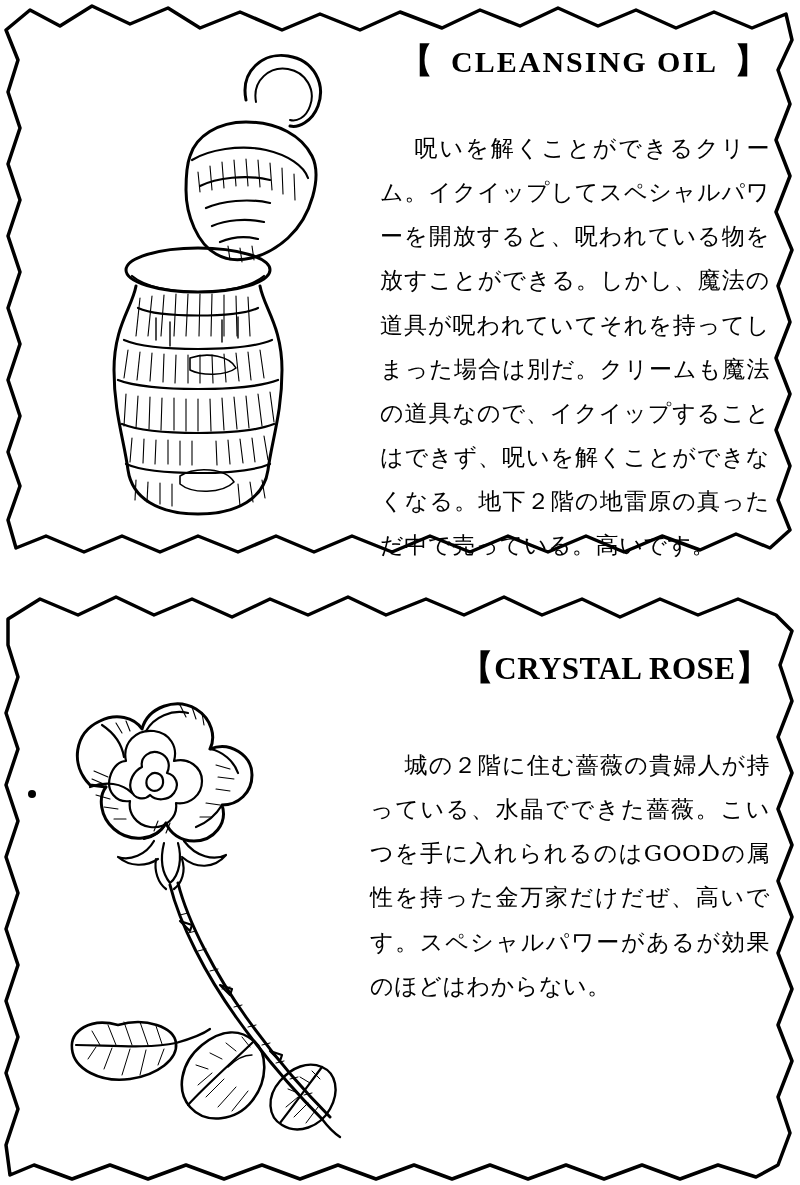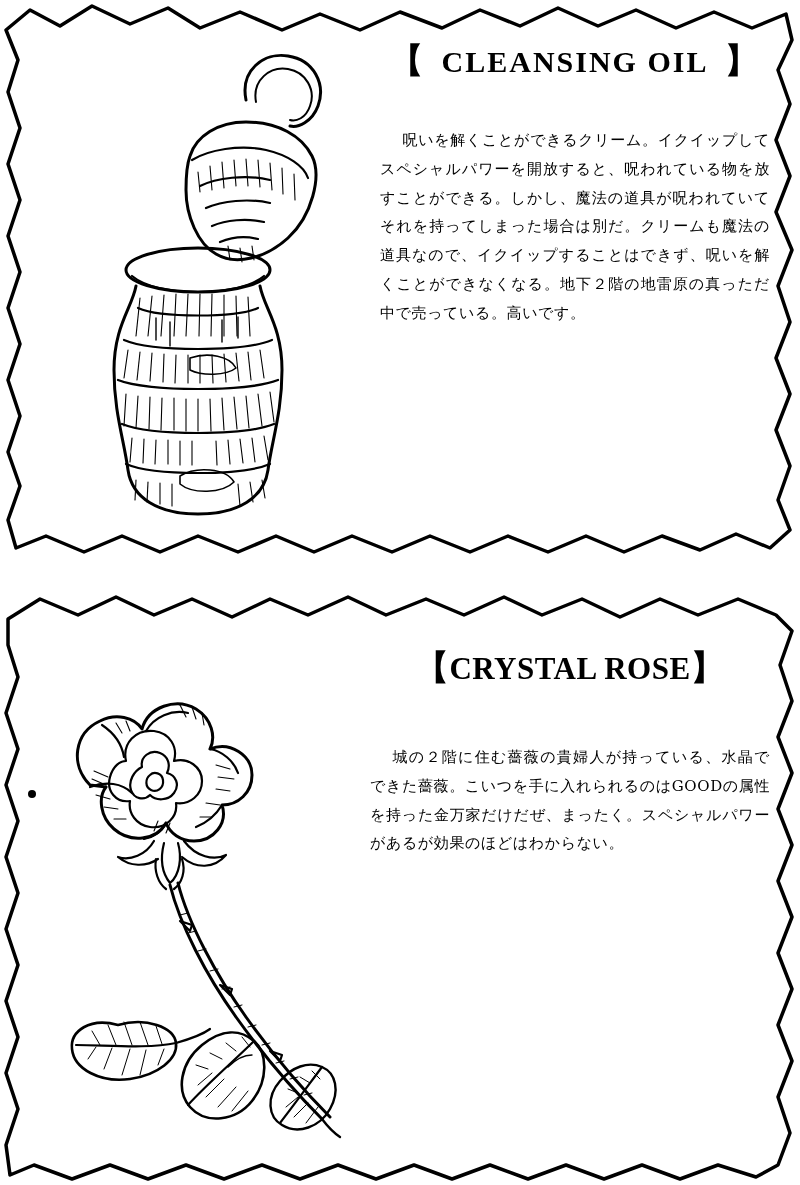--- a/index.html
+++ b/index.html
@@ -53,41 +53,41 @@
     position: absolute;
   }
   #entry-0 .entry-text { left: 380px; top: 38px;  width: 390px; }
   #entry-1 .entry-text { left: 370px; top: 60px;  width: 400px; }
 
   .entry-title {
     font-family: "Liberation Serif", serif;
     font-weight: bold;
     letter-spacing: 1px;
     white-space: nowrap;
-    text-align: center;
+    text-align: right;
   }
   #entry-0 .entry-title {
     font-size: 30px;
     letter-spacing: 2px;
   }
   #entry-1 .entry-title {
     font-size: 31px;
     letter-spacing: 0.5px;
   }
   .bracket {
     font-family: "DejaVu Sans", sans-serif;
     font-weight: bold;
   }
   #entry-0 .bracket { font-size: 34px; }
   #entry-1 .bracket { font-size: 34px; }
   #entry-0 .title-label { margin: 0 16px; }
 
   .entry-body {
     font-family: "DejaVu Serif", serif;
-    font-size: 15px;
+    font-size: 23px;
     line-height: 1.92;
     text-align: justify;
     text-justify: inter-character;
     text-indent: 1.5em;
     letter-spacing: 0.6px;
   }
   #entry-0 .entry-body { margin-top: 42px; }
   #entry-1 .entry-body { margin-top: 52px; }
 
   .dot-mark {
@@ -350,17 +350,17 @@
 
           <path d="M292,474 C298,482 304,488 310,492" stroke-width="2.4"></path>
         </g>
       </svg>
     </div>
 
     <div class="entry-text">
       <div class="entry-title">
         <span class="bracket">【</span><span class="title-label">CRYSTAL ROSE</span><span class="bracket">】</span>
       </div>
-      <p class="entry-body">城の２階に住む薔薇の貴婦人が持っている、水晶でできた薔薇。こいつを手に入れられるのはGOODの属性を持った金万家だけだぜ、まったく。スペシャルパワーがあるが効果のほどはわからない。</p>
+      <p class="entry-body">城の２階に住む薔薇の貴婦人が持っている、水晶でできた薔薇。こいつを手に入れられるのはGOODの属性を持った金万家だけだぜ、高いです。スペシャルパワーがあるが効果のほどはわからない。</p>
     </div>
   </div>
 
 </div>
 
 </body></html>

